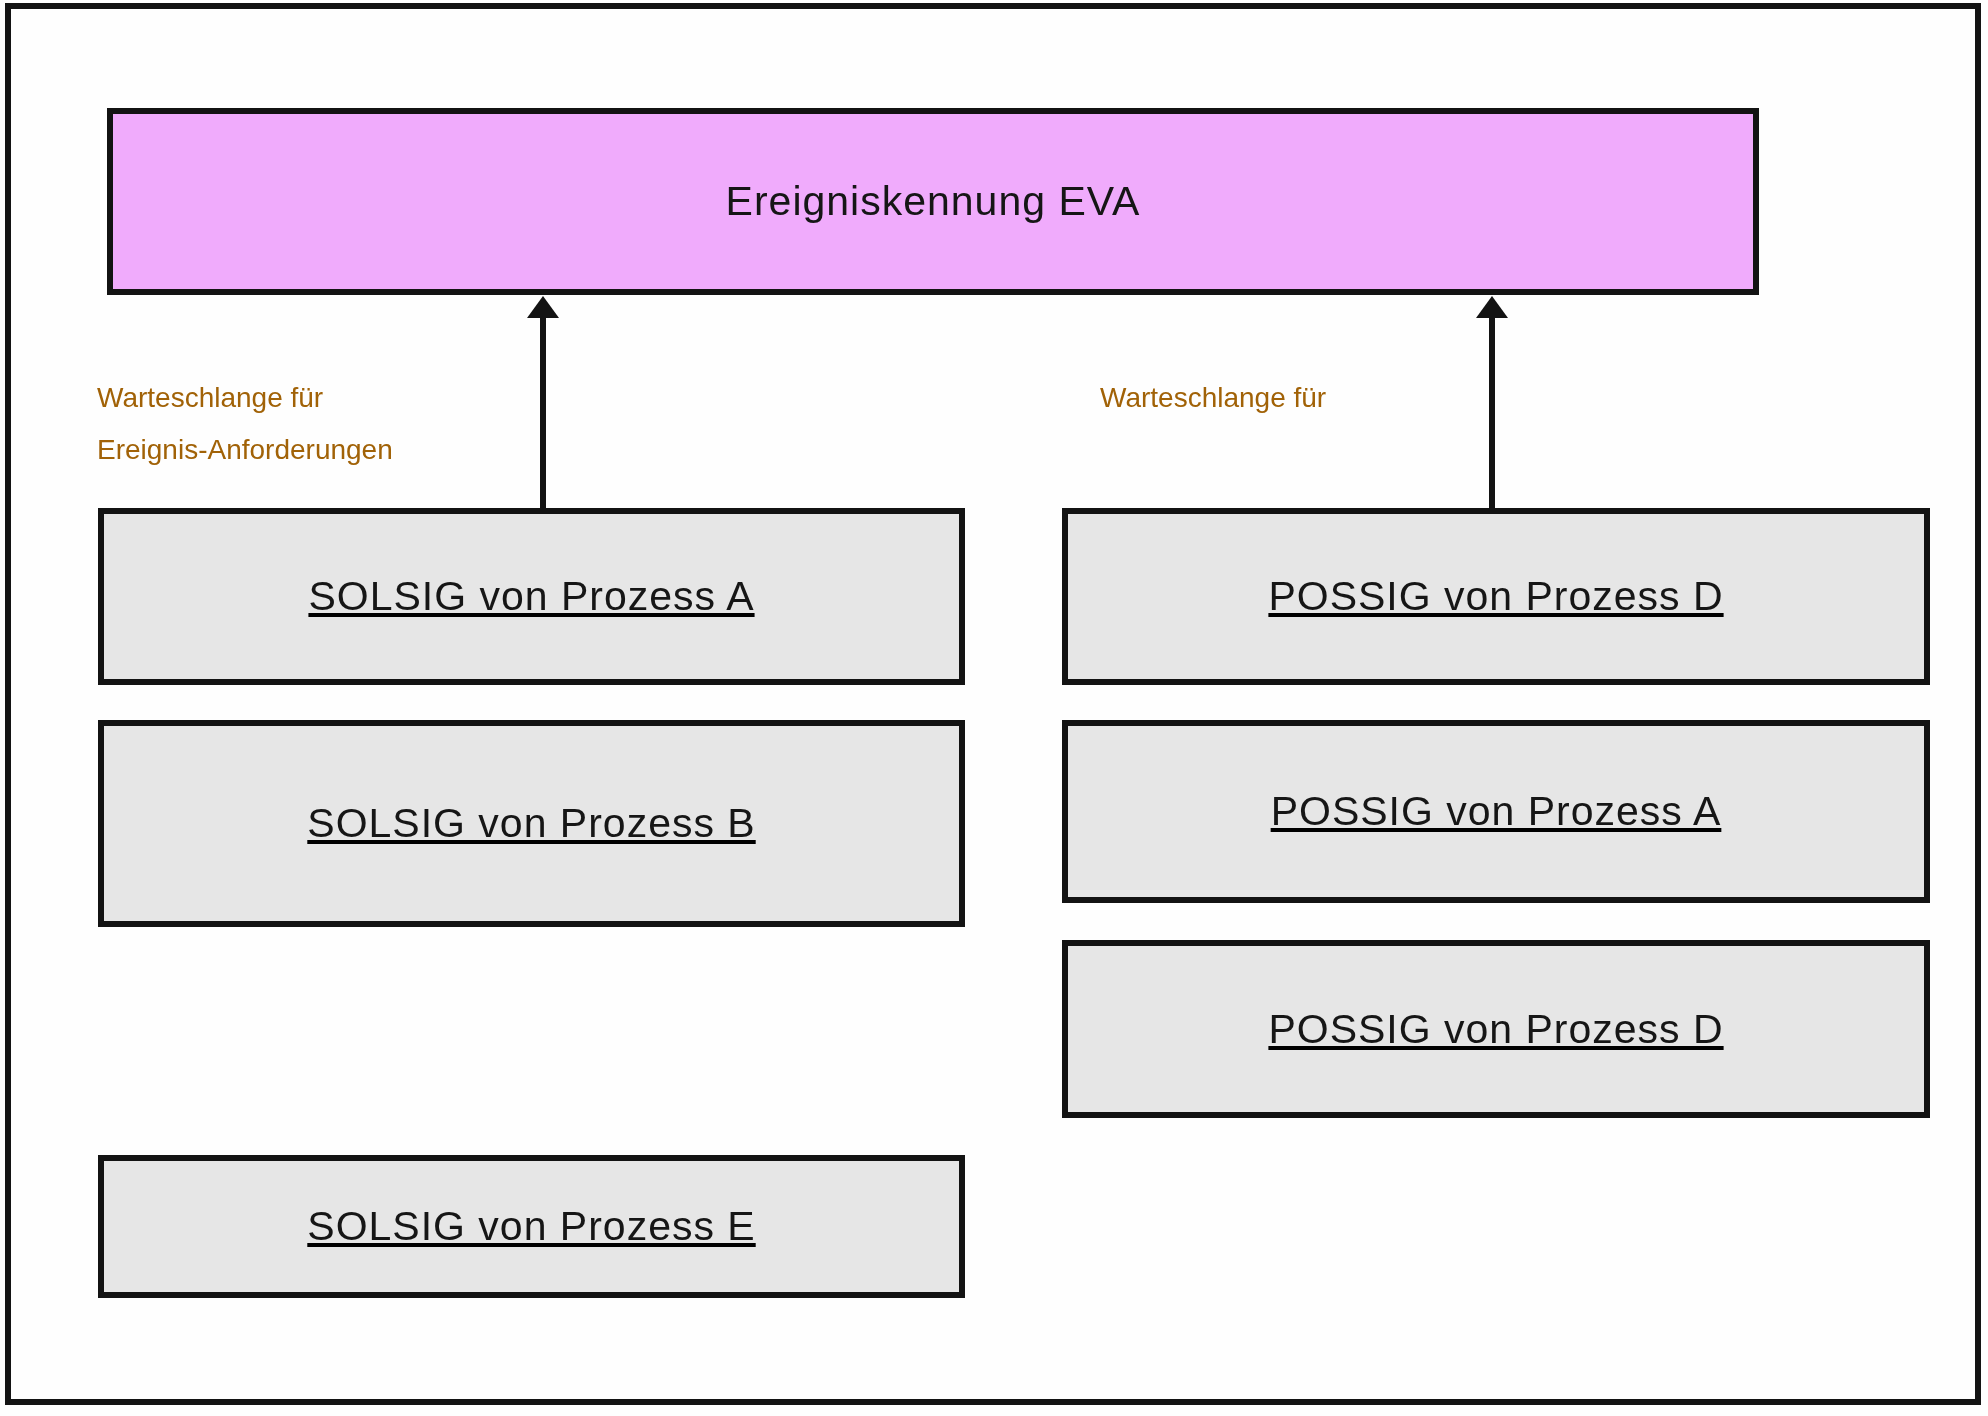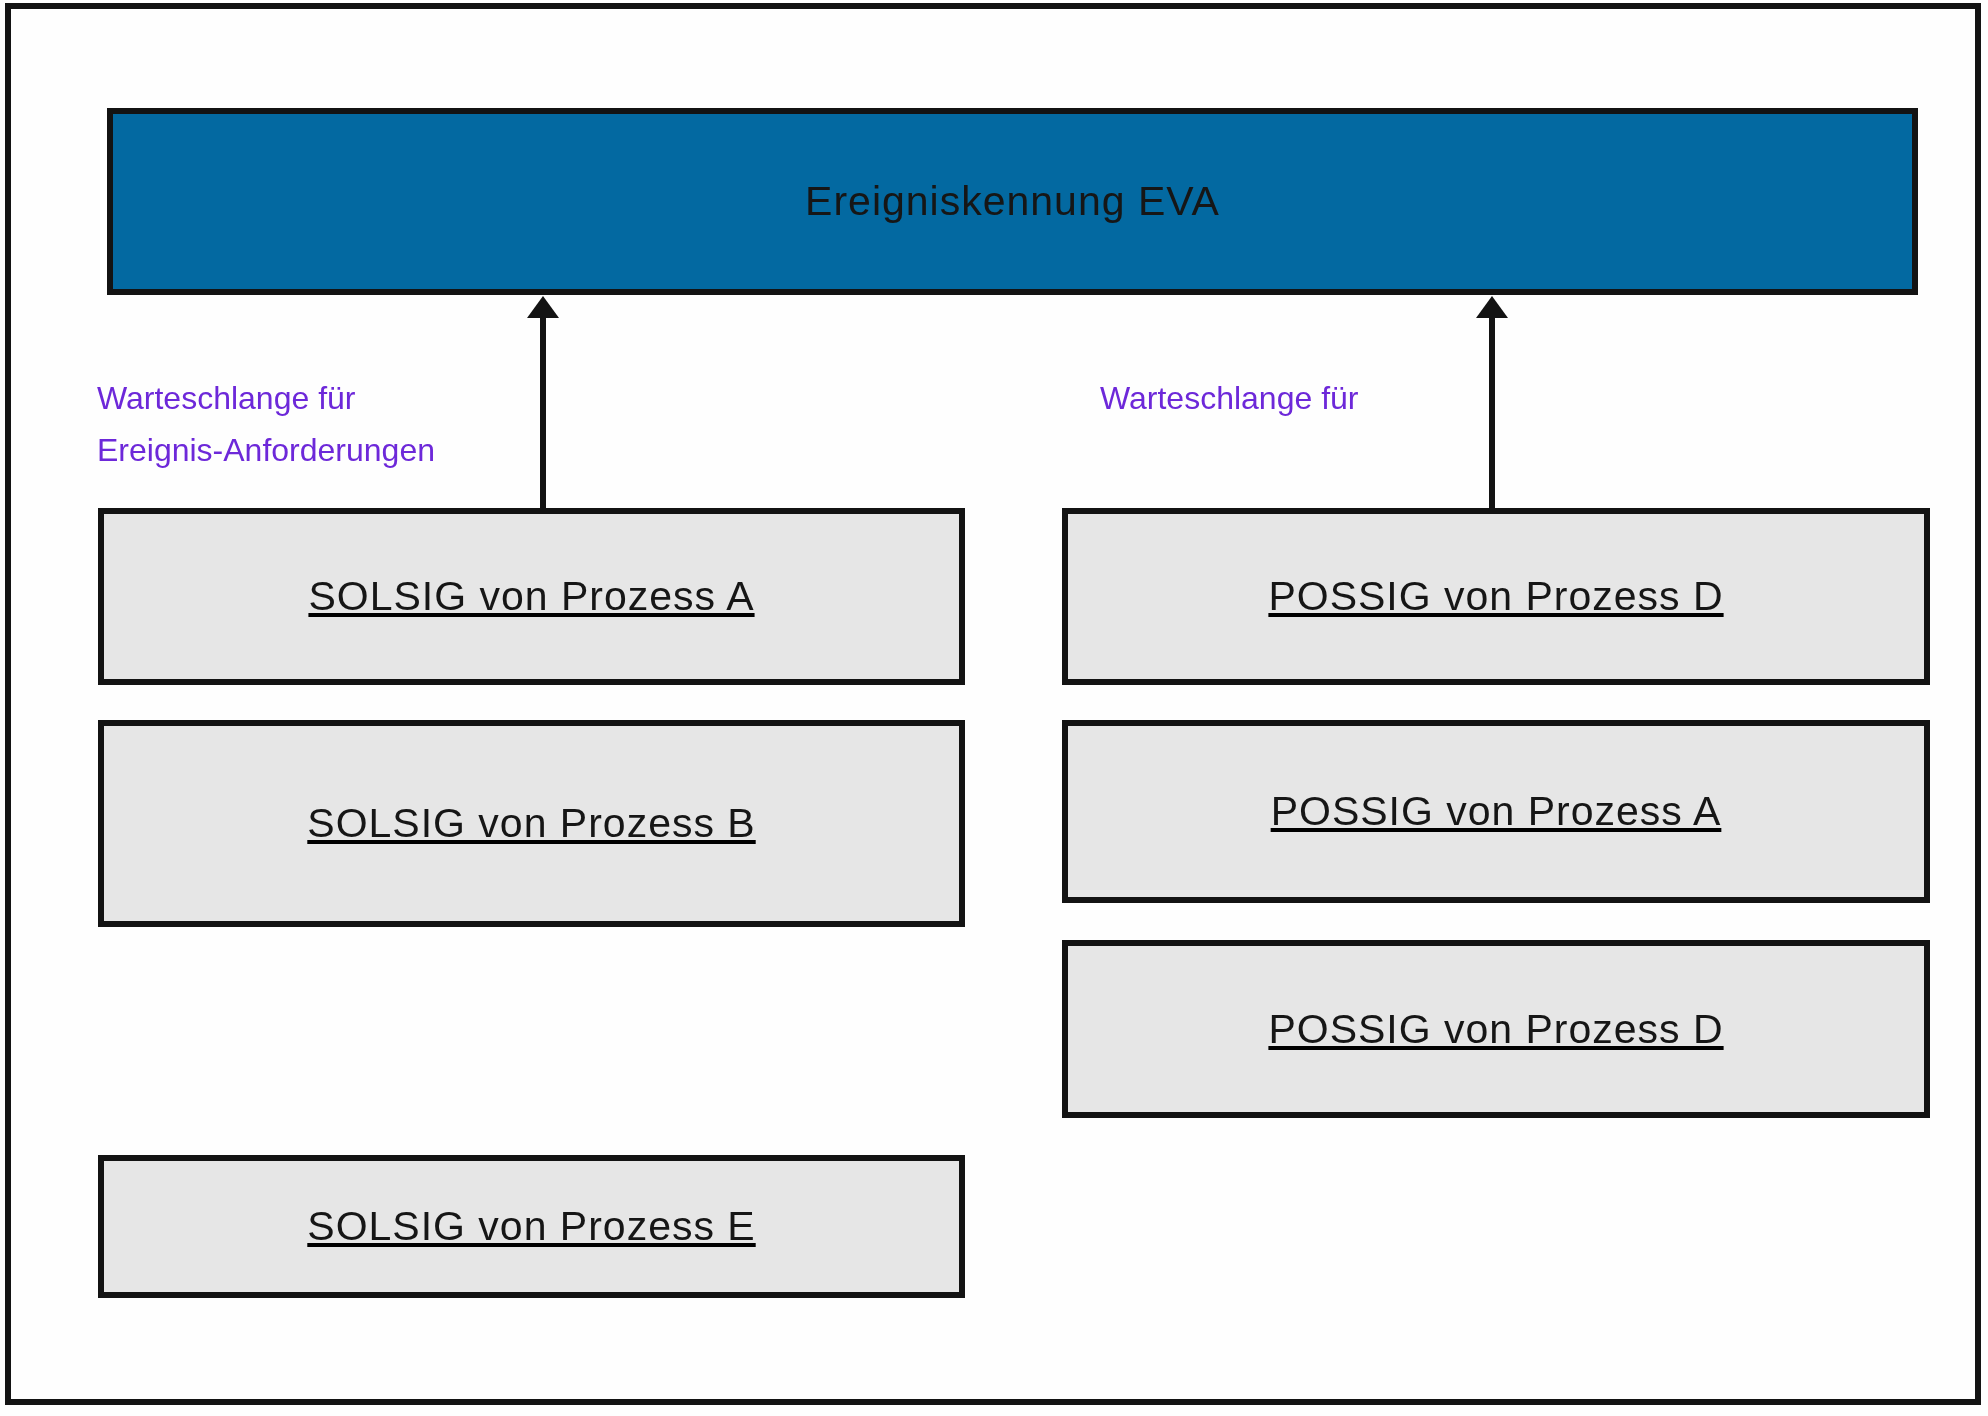--- a/index.html
+++ b/index.html
@@ -22,25 +22,25 @@
     width: 1976px;
     height: 1402px;
     border: 6px solid var(--line, #111111);
     box-sizing: border-box;
     background: var(--background, #ffffff);
   }
   .title-box {
     position: absolute;
     left: 107px;
     top: 108px;
-    width: 1811px;
+    width: 1652px;
     height: 187px;
     border: 6px solid var(--line, #111111);
     box-sizing: border-box;
-    background: #0369a1;
+    background: #f0abfc;
     display: flex;
     align-items: center;
     justify-content: center;
   }
   .box-text {
     font-size: 41px;
     letter-spacing: 1px;
     color: #161616;
     white-space: nowrap;
   }
@@ -53,23 +53,23 @@
     align-items: center;
     justify-content: center;
     text-decoration: underline;
   }
   .queue-box.left { left: 98px;  width: 867px; }
   .queue-box.right{ left: 1050px; width: 868px; margin-left: 12px; }
 
   .queue-label {
     position: absolute;
     top: 372px;
-    font-size: 32px;
+    font-size: 28px;
     line-height: 52px;
-    color: #6d28d9;
+    color: #a16207;
     white-space: nowrap;
   }
   .queue-label.left  { left: 97px; }
   .queue-label.right { left: 1100px; }
   .queue-label .line { display: block; }
 
   .arrow {
     position: absolute;
     top: 296px;
     width: 36px;

